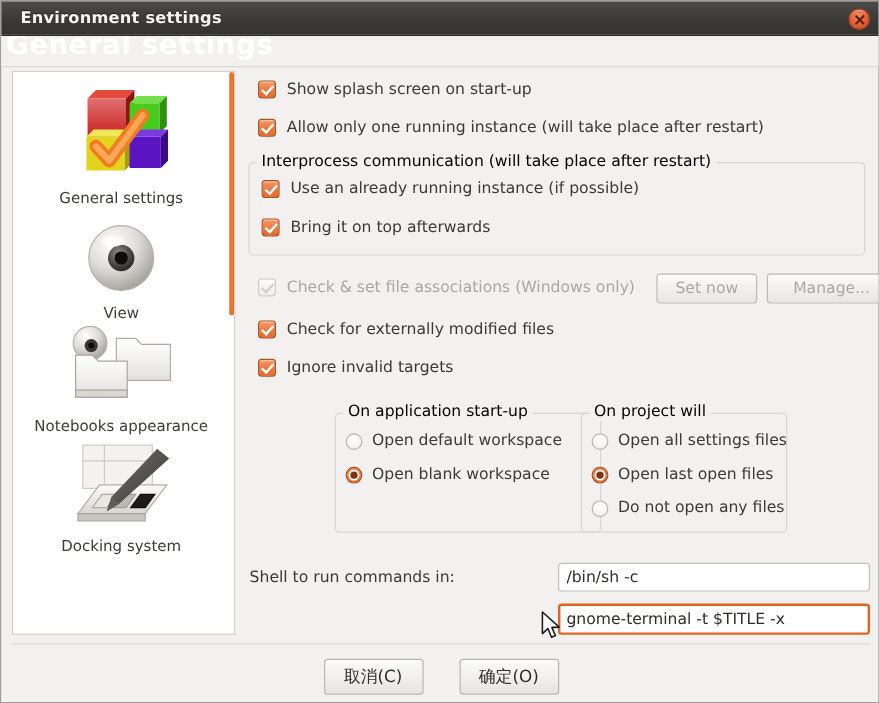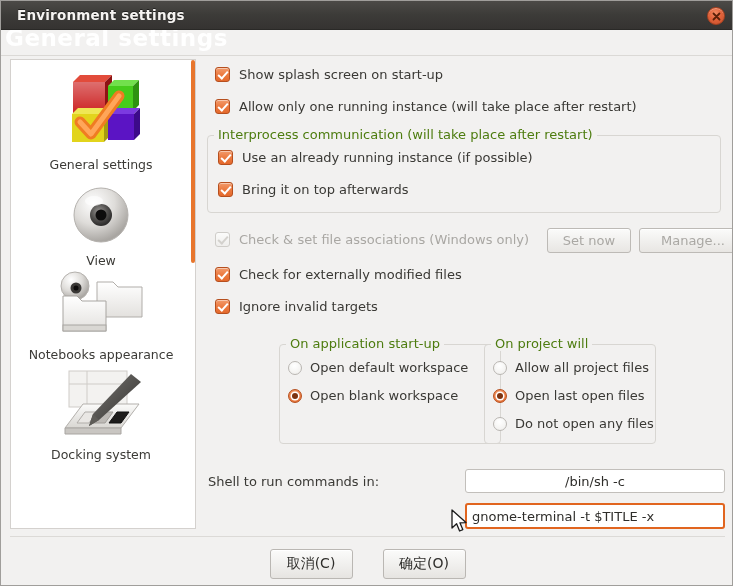--- a/index.html
+++ b/index.html
@@ -153,21 +153,21 @@
     position: relative;
     border: 1px solid #d8d6d2;
     border-radius: 4px;
     background: transparent;
   }
   .groupbox > .gb-title {
     position: absolute; top: -9px; left: 6px;
     padding: 0 4px;
     background: #f2f1f0;
     font-size: 13px;
-    color: #4d7c0f;
+    color: #000000;
     white-space: nowrap;
   }
 
   
   .btn {
     font-family: "DejaVu Sans", "Liberation Sans", sans-serif;
     font-size: 13px;
     color: #3a3935;
     background: linear-gradient(to bottom, #fbfbfa 0%, #f0efed 55%, #e8e6e3 100%);
     border: 1px solid #bdbab6;
@@ -437,34 +437,34 @@
         <span class="rb on"></span>
         <span class="rb-label">Open blank workspace</span>
       </div>
     </div>
 
     <div class="groupbox" style="position:absolute; left:281px; top:285px; width:172px; height:100px;">
       <span class="gb-title">On project will</span>
 
       <div class="row" style="position:absolute; left:8px; top:15px;">
         <span class="rb"></span>
-        <span class="rb-label">Allow all project files</span>
+        <span class="rb-label">Open all settings files</span>
       </div>
       <div class="row" style="position:absolute; left:8px; top:43px;">
         <span class="rb on"></span>
         <span class="rb-label">Open last open files</span>
       </div>
       <div class="row" style="position:absolute; left:8px; top:71px;">
         <span class="rb"></span>
         <span class="rb-label">Do not open any files</span>
       </div>
     </div>
 
     <span class="field-label" style="position:absolute; left:5px; top:415px;">Shell to run commands in:</span>
-    <input class="tfield" style="position: absolute; left: 262px; top: 410px; width: 260px; height: 24px; text-align: center;" type="text" value="/bin/sh -c">
+    <input class="tfield" style="position: absolute; left: 262px; top: 410px; width: 260px; height: 24px;" type="text" value="/bin/sh -c">
 
     <input class="tfield focused" style="position: absolute; left: 262px; top: 444px; width: 260px; height: 26px;" type="text" value="gnome-terminal -t $TITLE -x">
 
   </div>
 
   <div class="bottom-sep"></div>
   <div class="bottom-bar">
     <button class="dlg-btn">取消(C)</button>
     <button class="dlg-btn">确定(O)</button>
   </div>

